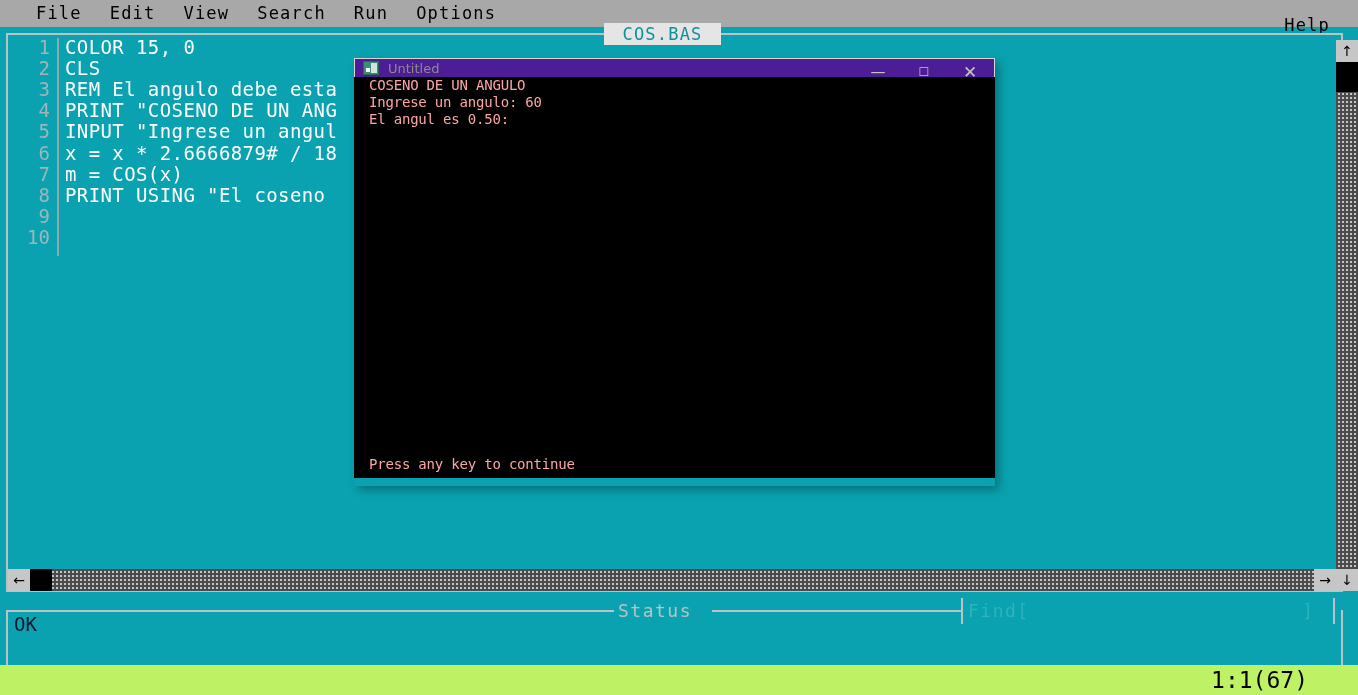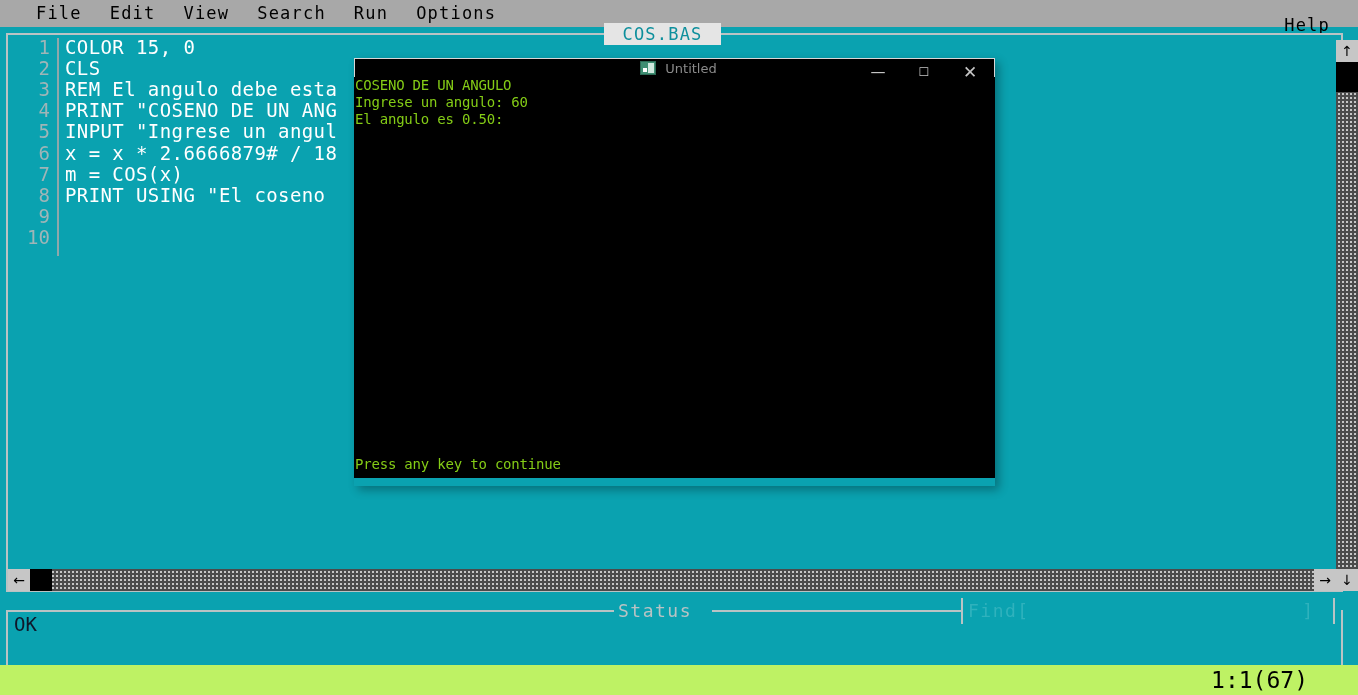--- a/index.html
+++ b/index.html
@@ -273,27 +273,26 @@
     top: 58px;
     width: 641px;
     height: 428px;
     z-index: 20;
     box-shadow: 4px 4px 9px rgba(0,0,0,0.30);
   }
   #console-titlebar {
     position: relative;
     width: 100%;
     height: 19px;
-    background: #000000;
+    background: #4c1d95;
     border: 1px solid #d7d7d7;
     border-bottom: none;
     box-sizing: border-box;
     display: flex;
     align-items: center;
-    justify-content: center;
   }
   #console-icon {
     width: 16px; height: 14px;
     margin-left: 8px;
     margin-right: 9px;
     flex: none;
     position: relative;
     background: #3e8e72;
     border: 1px solid #2c6a55;
     box-sizing: border-box;
@@ -332,27 +331,27 @@
   #win-max { right: 47px; font-size: 12px; }
   #win-close { right: 1px; font-size: 17px; }
   #console-body {
     position: relative;
     width: 100%;
     height: 401px;
     background: #000000;
     overflow: hidden;
   }
   .console-line {
-    color: #84cc16;
+    color: #fca5a5;
     font-family: "DejaVu Sans Mono", monospace;
     font-size: 14px;
     line-height: 17px;
     white-space: pre;
     letter-spacing: -0.2px;
-    padding-left: 1px;
+    padding-left: 15px;
   }
   #console-footer {
     position: absolute;
     left: 0;
     bottom: 5px;
     width: 100%;
   }
 </style>
 </head>
 <body>
@@ -453,18 +452,18 @@
   <div id="console-titlebar">
     <div id="console-icon"></div>
     <div id="console-title">Untitled</div>
     <div class="win-btn" id="win-min">—</div>
     <div class="win-btn" id="win-max">☐</div>
     <div class="win-btn" id="win-close">✕</div>
   </div>
   <div id="console-body">
     <div class="console-line">COSENO DE UN ANGULO</div>
     <div class="console-line">Ingrese un angulo: 60</div>
-    <div class="console-line">El angulo es 0.50:</div>
+    <div class="console-line">El angul es 0.50:</div>
     <div id="console-footer">
       <div class="console-line">Press any key to continue</div>
     </div>
   </div>
 </div>
 
 </body></html>

